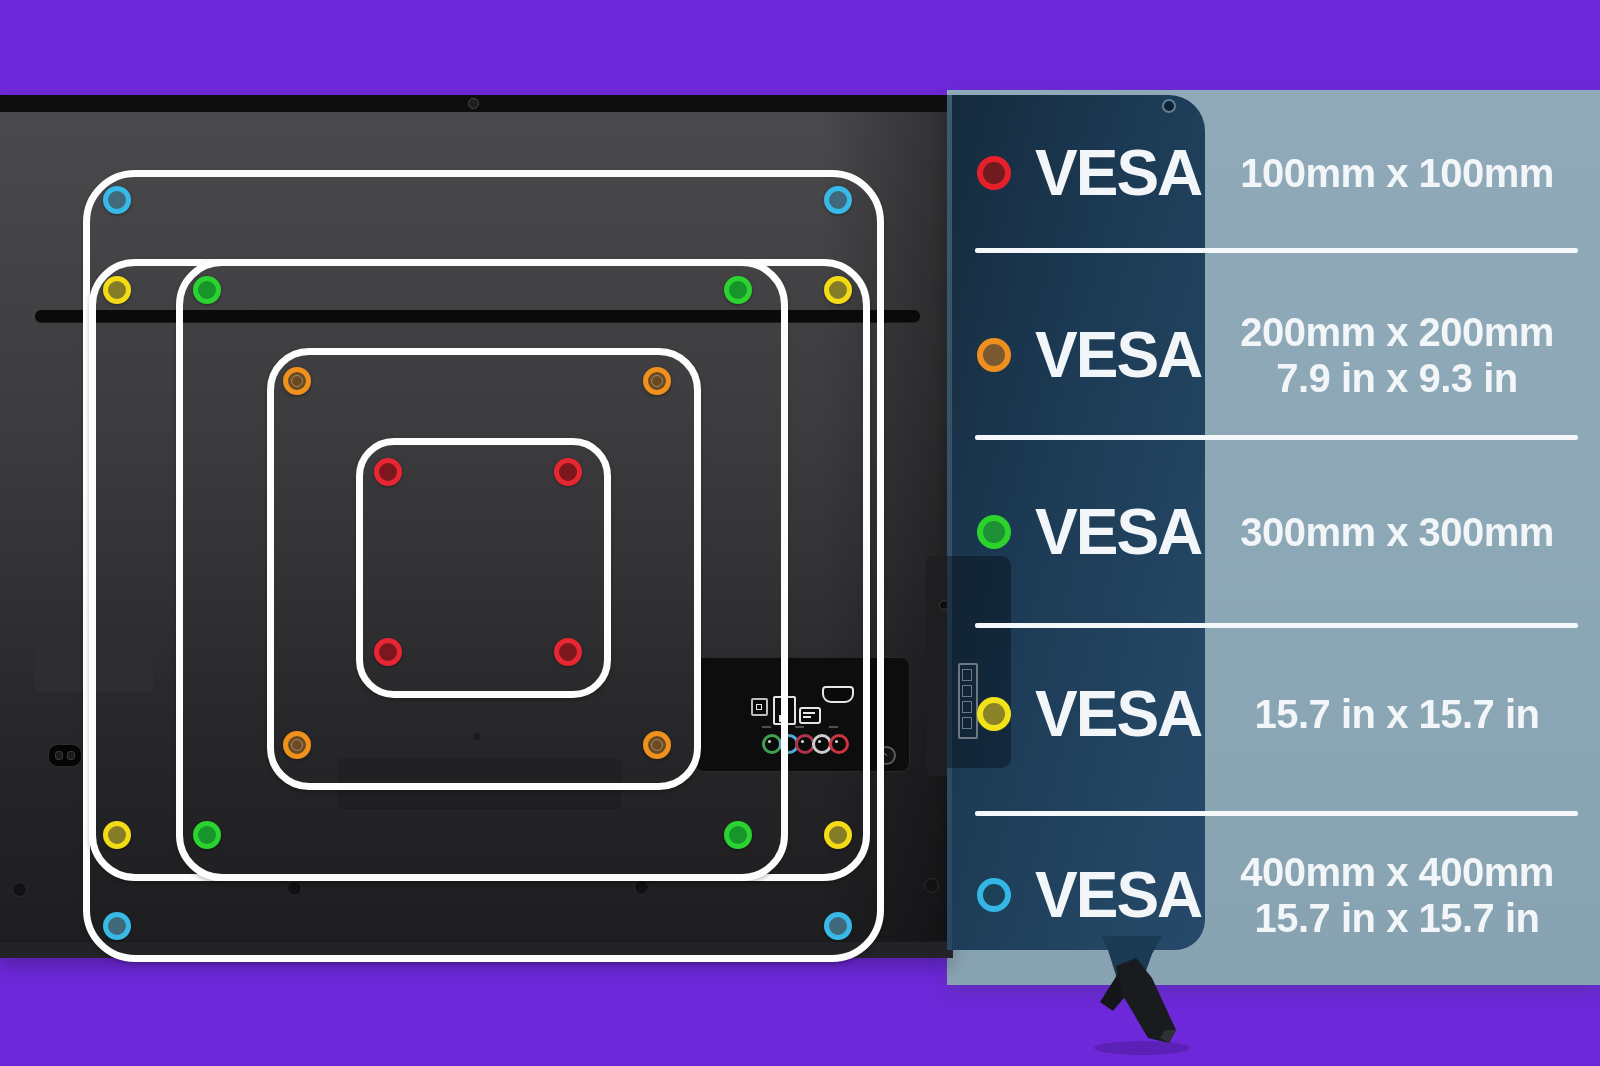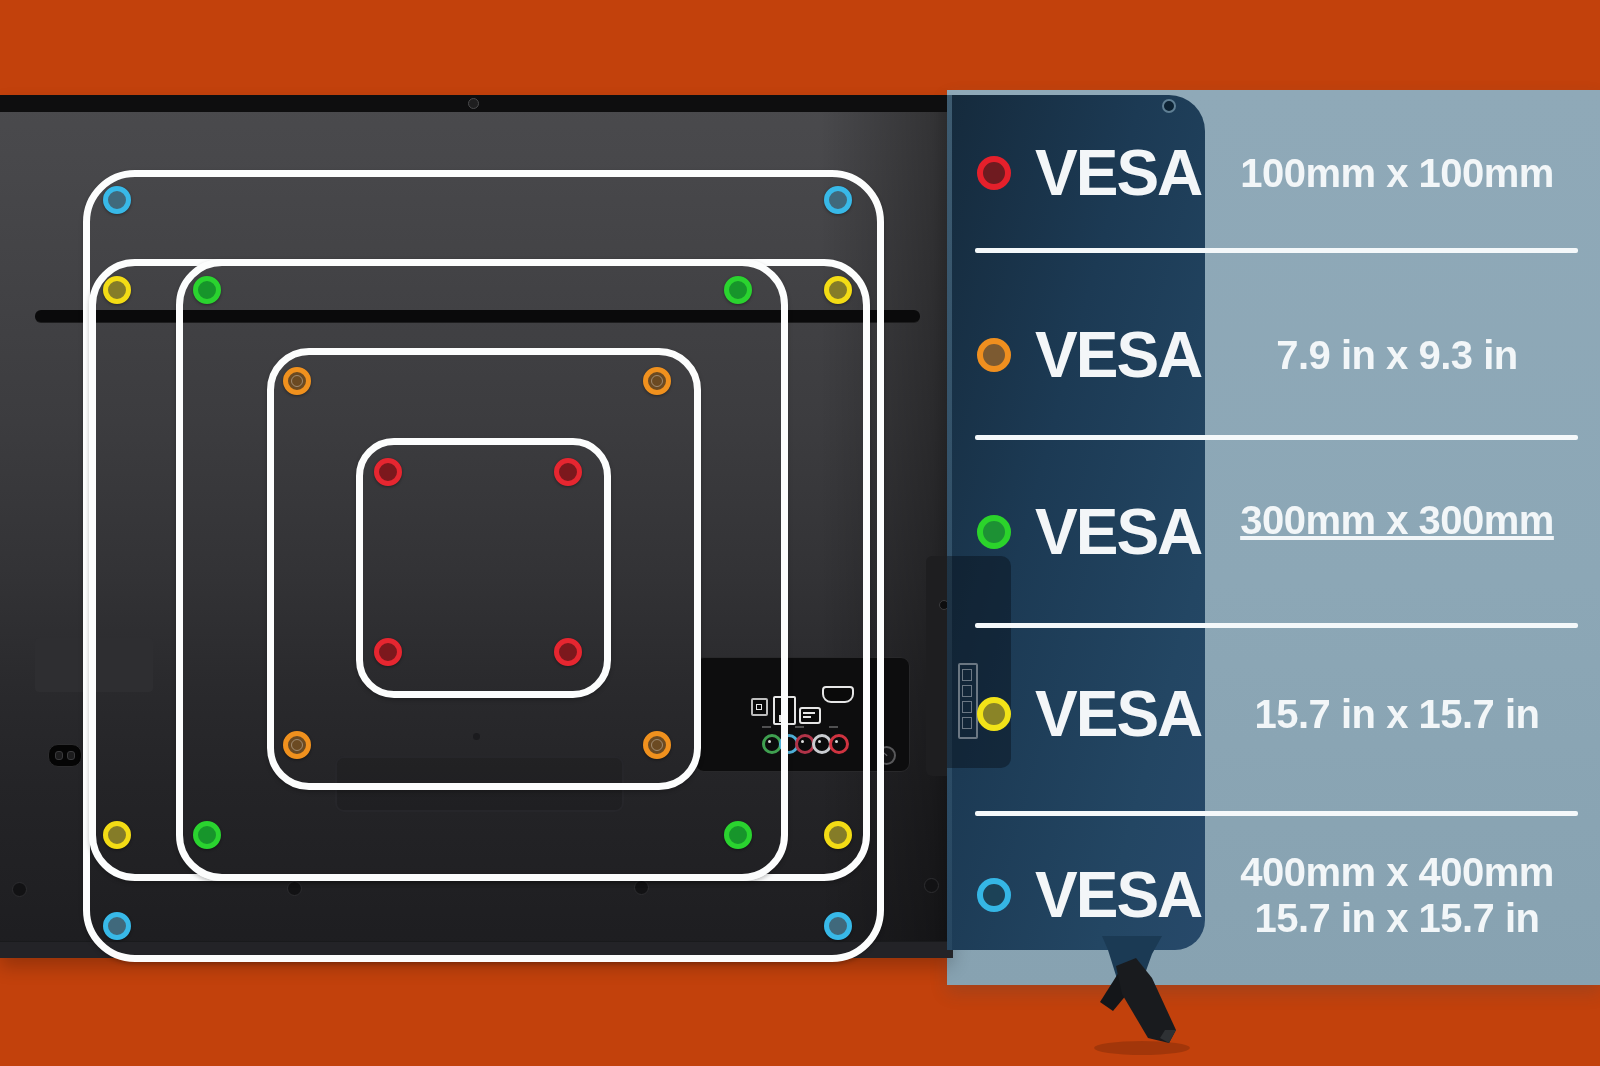--- a/index.html
+++ b/index.html
@@ -1,17 +1,17 @@
 <!DOCTYPE html>
 <html><head>
 <meta charset="utf-8">
 <style>
   html,body{margin:0;padding:0;background:#ffffff;}
   .stage{
-    position:relative;width:1600px;height:1066px;overflow:hidden;background:#c2410c;
+    position:relative;width:1600px;height:1066px;overflow:hidden;background:#6d28d9;
     font-family:"Liberation Sans","DejaVu Sans",sans-serif;
   }
   .abs{position:absolute;}
 
   
   .tv-back{
     left:0;top:95px;width:953px;height:862px;
     background:linear-gradient(180deg,#4a4a4d 0%,#48484b 7%,#434346 20%,#3c3c3f 38%,#333336 55%,#2a2a2d 68%,#242427 80%,#202023 92%,#1d1d20 100%);
     border-radius:0 8px 8px 0;
     box-shadow:0 10px 18px rgba(0,0,0,0.22);
@@ -206,26 +206,27 @@
 
   <div class="legend-row-dot" style="top: 156px; border-color: rgb(229, 32, 43); background-color: rgb(111, 27, 32);"></div>
   <div class="vesa-word" style="top:137px;">VESA</div>
   <div class="meas" style="top:121px;">
     <span>100mm x 100mm</span>
   </div>
 
   <div class="legend-row-dot" style="top: 338px; border-color: rgb(239, 143, 31); background-color: rgb(124, 90, 49);"></div>
   <div class="vesa-word" style="top:319px;">VESA</div>
   <div class="meas" style="top:303px;">
+    <span>200mm x 200mm</span>
     <span>7.9 in x 9.3 in</span>
   </div>
 
   <div class="legend-row-dot" style="top: 515px; border-color: rgb(43, 211, 43); background-color: rgb(29, 145, 52);"></div>
   <div class="vesa-word" style="top:496px;">VESA</div>
-  <div class="meas" style="top:468px;text-decoration:underline;">
+  <div class="meas" style="top:480px;">
     <span>300mm x 300mm</span>
   </div>
 
   <div class="legend-row-dot" style="top: 697px; border-color: rgb(242, 227, 24); background-color: rgb(138, 132, 39);"></div>
   <div class="vesa-word" style="top:678px;">VESA</div>
   <div class="meas" style="top:662px;">
     <span>15.7 in x 15.7 in</span>
   </div>
 
   <div class="legend-row-dot" style="top: 878px; border-color: rgb(53, 182, 229); background-color: rgb(28, 66, 87);"></div>

